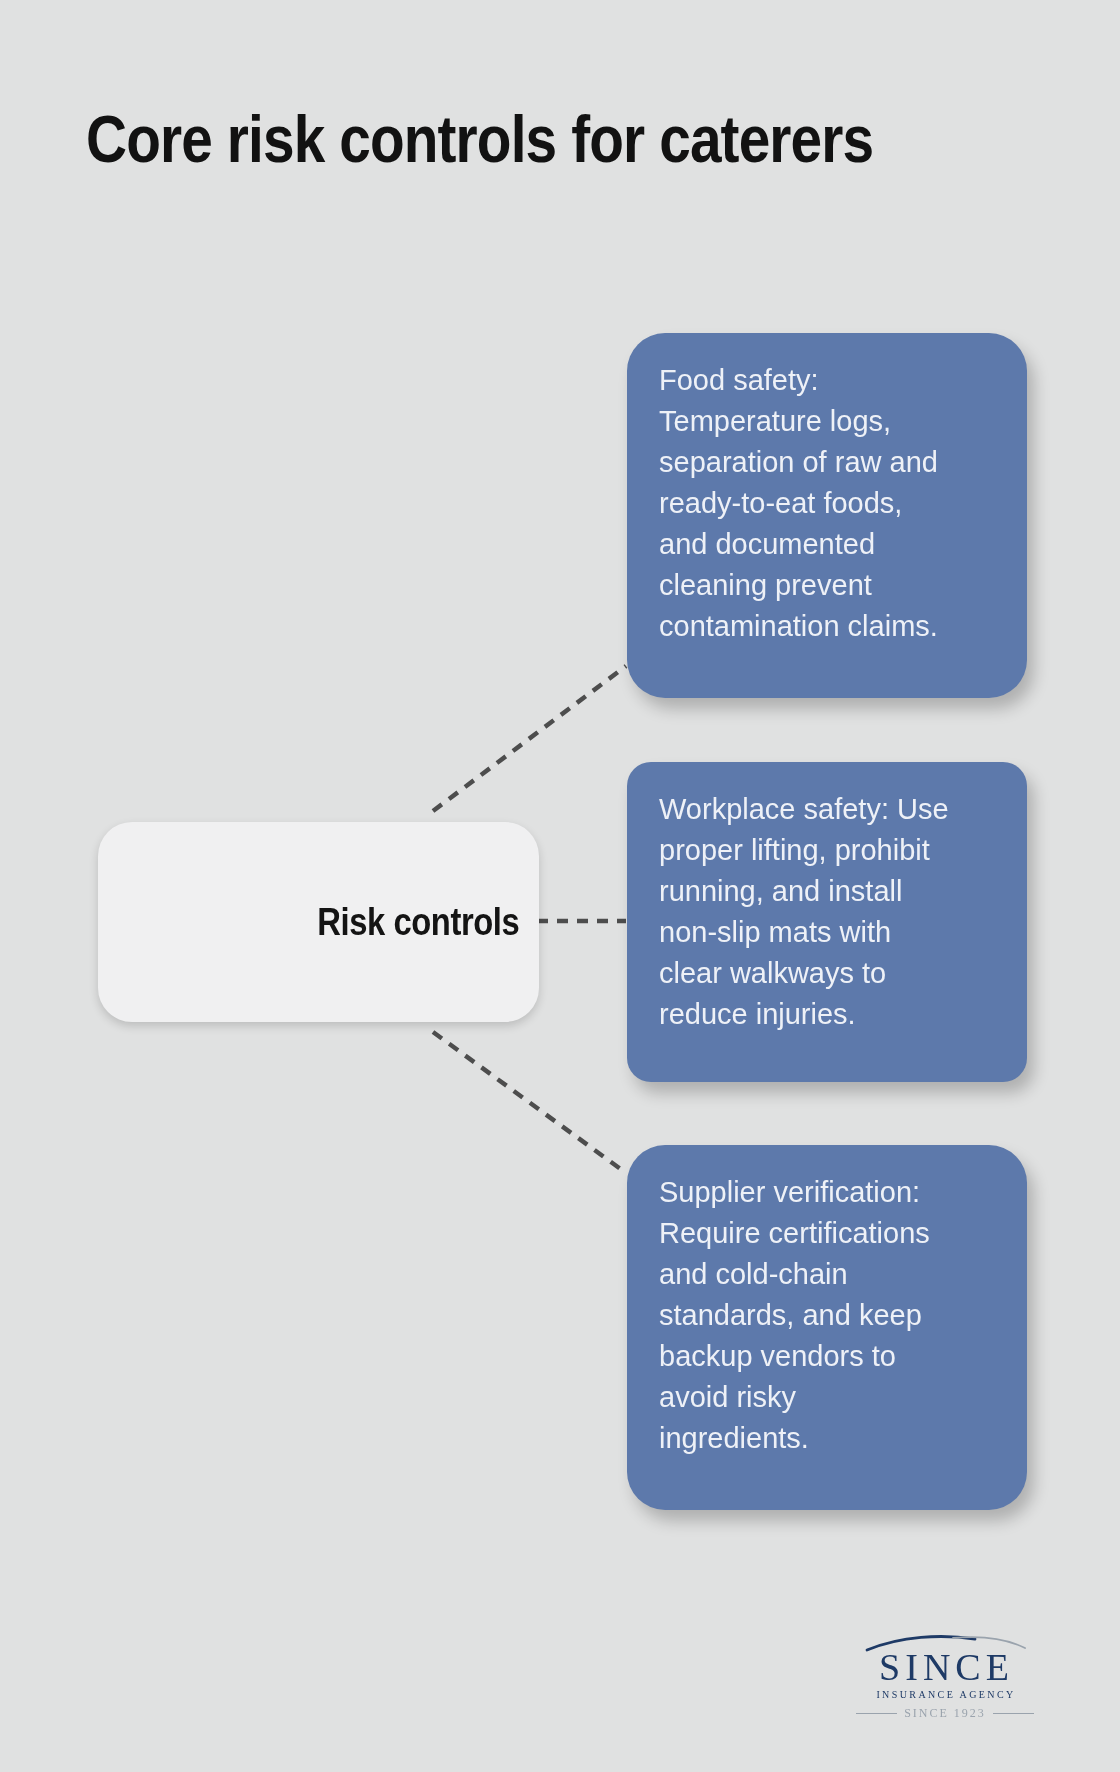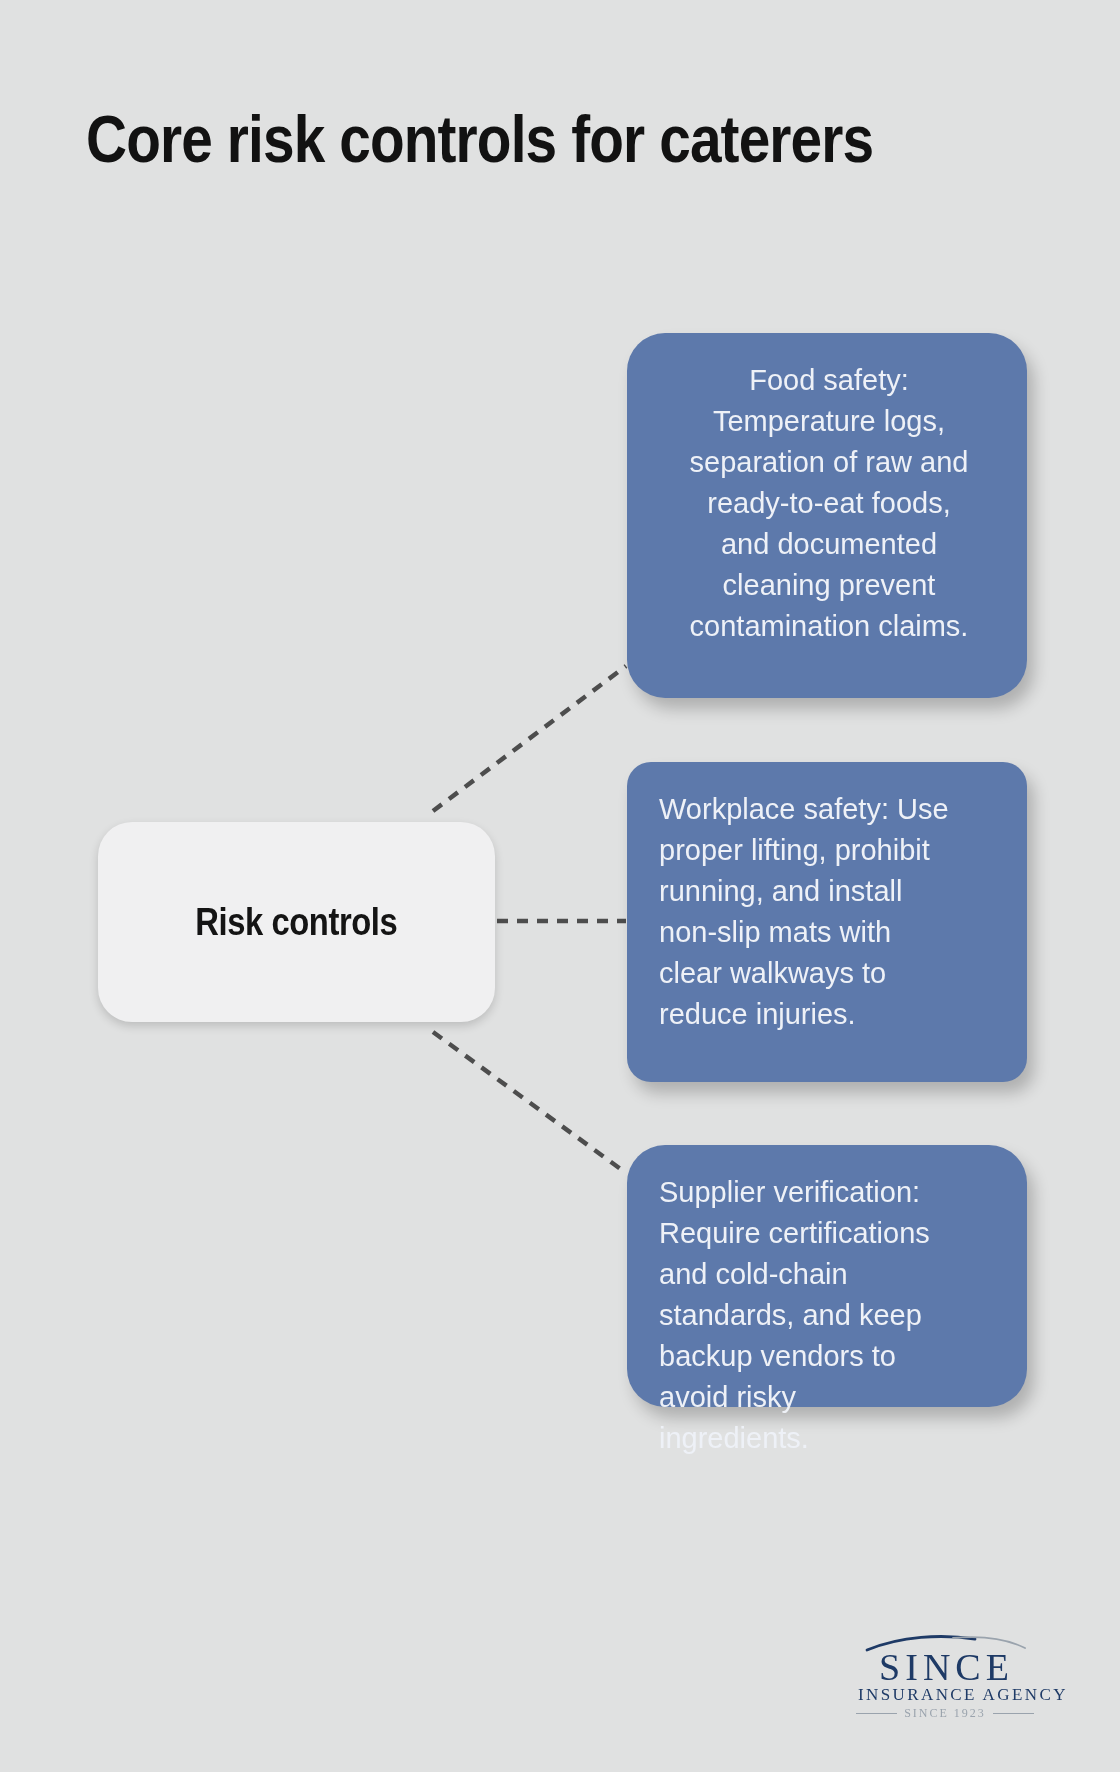--- a/index.html
+++ b/index.html
@@ -41,21 +41,22 @@
     position: absolute;
     left: 98px;
     top: 822px;
     width: 397px;
     height: 200px;
     background: var(--root-fill, #f0f0f1);
     border-radius: 34px;
     box-shadow: 0 4px 10px rgba(0,0,0,0.16);
     display: flex;
     align-items: center;
-    justify-content: center;
+    justify-content: flex-end;
+    padding-left: 44px;
   }
   .root-label {
     font-size: 39px;
     font-weight: 700;
     letter-spacing: -0.5px;
     color: #141414;
     white-space: nowrap;
     transform: scaleX(0.84);
     transform-origin: center center;
   }
@@ -66,23 +67,23 @@
     box-sizing: border-box;
     background: var(--card-fill, #5d79ab);
     border-radius: 38px;
     box-shadow: 7px 11px 16px rgba(0,0,0,0.22);
     padding: 27px 28px 20px 32px;
     color: var(--card-text, #eef1f7);
     font-size: 29px;
     line-height: 41px;
     white-space: pre-line;
   }
-  .card-food     { top: 333px;  height: 365px; text-align: center; }
+  .card-food     { top: 333px;  height: 365px; }
   .card-work     { top: 762px;  height: 320px; border-radius: 24px; }
-  .card-supplier { top: 1145px; height: 262px; }
+  .card-supplier { top: 1145px; height: 365px; }
 
   .logo {
     position: absolute;
     left: 856px;
     top: 1632px;
     width: 178px;
     text-align: center;
     font-family: "Liberation Serif", serif;
     color: var(--logo-navy, #1e3a66);
   }
@@ -91,21 +92,21 @@
     margin: 0 auto -7px auto;
   }
   .logo-name {
     font-size: 38px;
     line-height: 40px;
     letter-spacing: 5px;
     margin-left: 3px;
     white-space: nowrap;
   }
   .logo-subtitle {
-    font-size: 17px;
+    font-size: 10px;
     line-height: 16px;
     letter-spacing: 2.4px;
     margin-left: 2px;
     white-space: nowrap;
   }
   .logo-since {
     display: flex;
     align-items: center;
     gap: 7px;
     margin-top: 3px;

